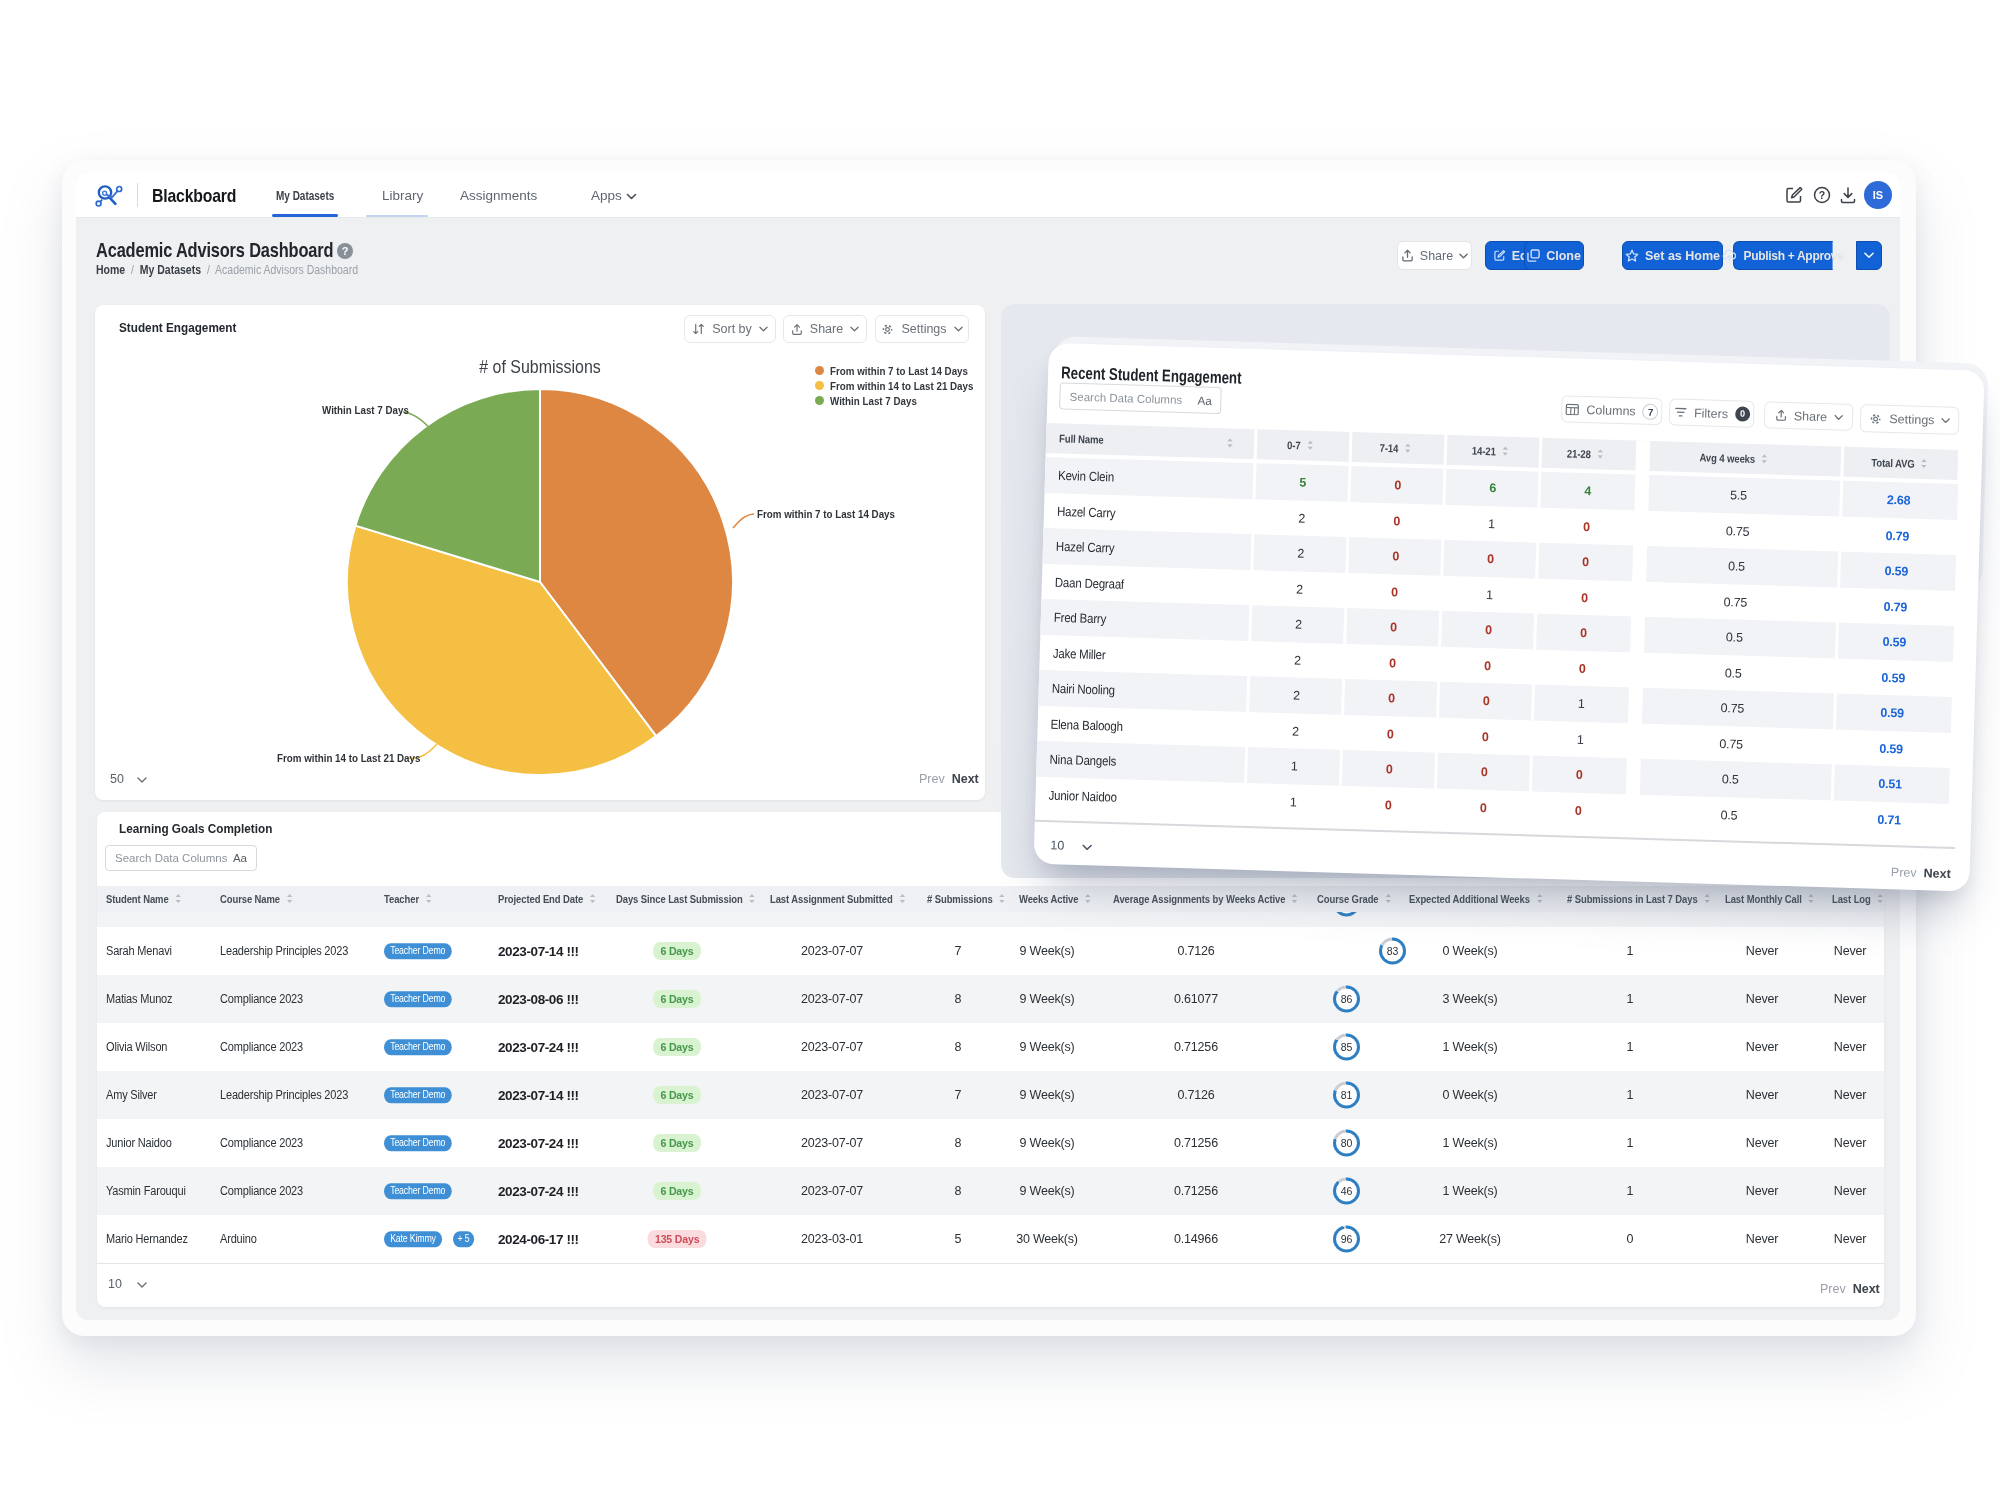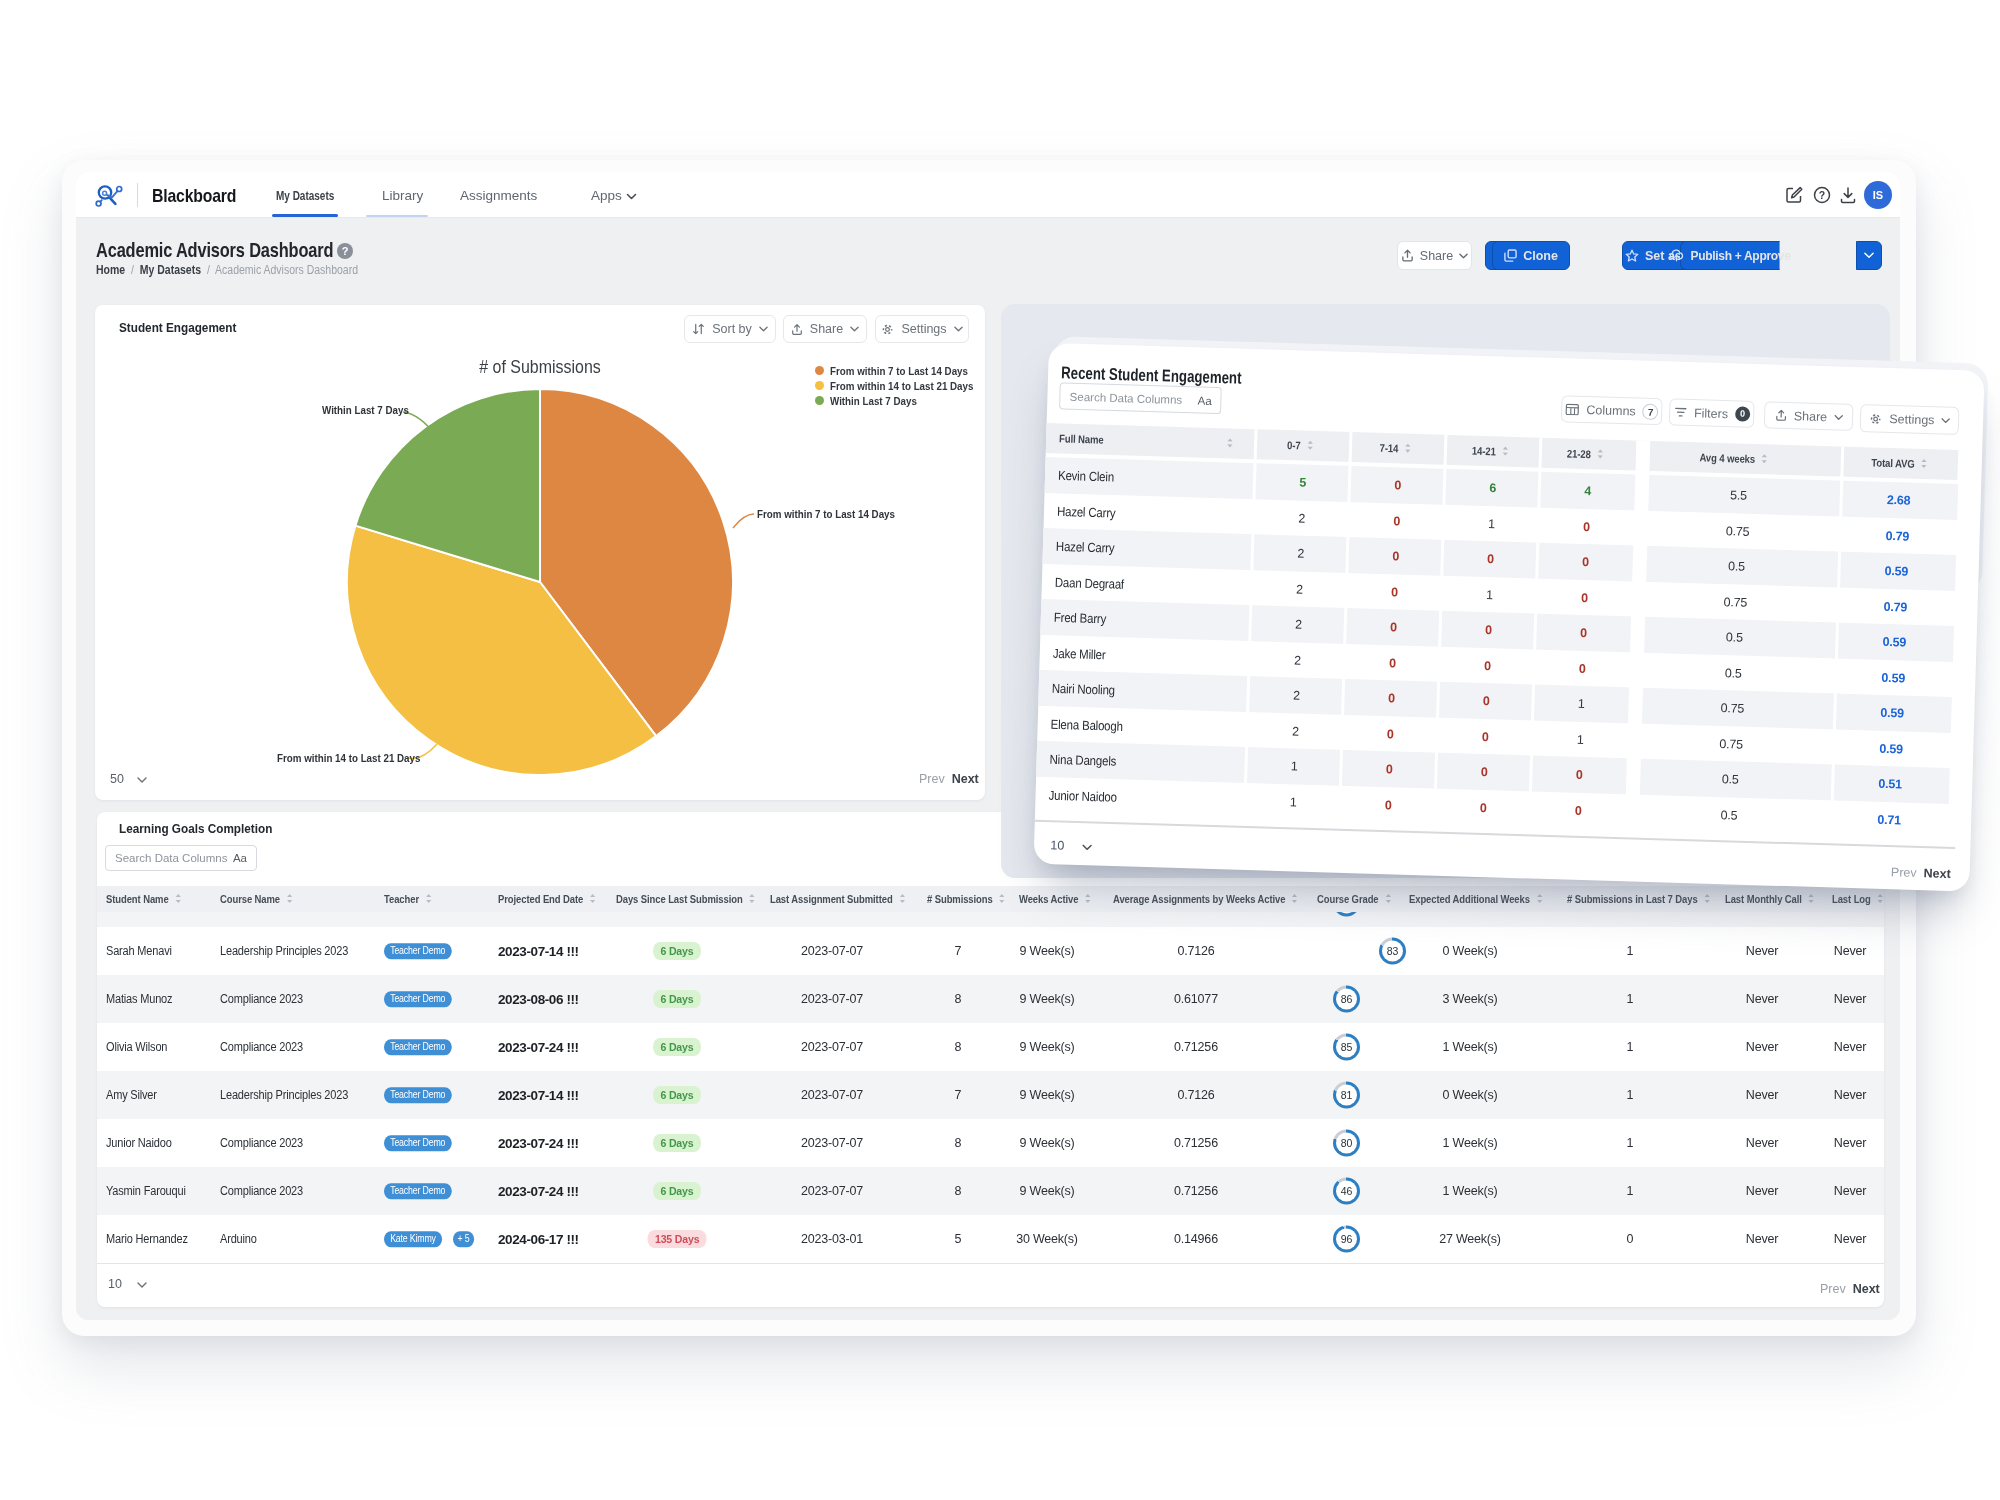--- a/index.html
+++ b/index.html
@@ -144,34 +144,34 @@
         <path d="M1 1 L5 5 L9 1" fill="none" stroke="#646b74" stroke-width="1.5" stroke-linecap="round" stroke-linejoin="round"></path>
       </svg>
   </div>
   <div class="btn btn-blue" style="left:1485px;width:58px">
     <svg width="13" height="13" viewBox="0 0 20 20">
         <path d="M9 3.5H4.5A1.5 1.5 0 0 0 3 5v10.5A1.5 1.5 0 0 0 4.5 17H15a1.5 1.5 0 0 0 1.5-1.5V11" fill="none" stroke="#cfe0fb" stroke-width="1.8"></path>
         <path d="M16.2 2.6l1.6 1.6L10 12l-2.4.8L8.4 10z" fill="none" stroke="#cfe0fb" stroke-width="1.8" stroke-linejoin="round"></path>
       </svg>
     Edit
   </div>
-  <div class="btn btn-blue" style="left:1492px;width:78px">
+  <div class="btn btn-blue" style="left:1524px;width:60px">
     <svg width="13" height="13" viewBox="0 0 14 14">
         <rect x="4.5" y="1" width="8.5" height="8.5" rx="1.5" fill="none" stroke="#cfe0fb" stroke-width="1.5"></rect>
         <path d="M9.5 13H2.5A1.5 1.5 0 0 1 1 11.5V4.5" fill="none" stroke="#cfe0fb" stroke-width="1.5" stroke-linecap="round"></path>
       </svg>
     Clone
   </div>
   <div class="btn btn-blue" style="left:1622px;width:101px">
     <svg width="14" height="14" viewBox="0 0 14 14">
         <path d="M7 1.2 L8.7 4.9 L12.8 5.3 L9.8 8 L10.6 12 L7 10 L3.4 12 L4.2 8 L1.2 5.3 L5.3 4.9 Z" fill="none" stroke="#cfe0fb" stroke-width="1.3" stroke-linejoin="round"></path>
       </svg>
     Set as Home
   </div>
-  <div class="btn btn-blue" style="left:1680px;width:100px;border-radius:6px 0 0 6px;border-right:1px solid rgba(255,255,255,.4)">
+  <div class="btn btn-blue" style="left:1733px;width:100px;border-radius:6px 0 0 6px;border-right:1px solid rgba(255,255,255,.4)">
     <svg width="15" height="13" viewBox="0 0 16 14">
         <path d="M4.5 10.5H3.8A2.8 2.8 0 0 1 3.4 5 4.2 4.2 0 0 1 11.6 4.2 3.2 3.2 0 0 1 12 10.5h-1" fill="none" stroke="#cfe0fb" stroke-width="1.4" stroke-linecap="round"></path>
         <path d="M8 12.6V7 M5.9 9 L8 6.9 L10.1 9" fill="none" stroke="#cfe0fb" stroke-width="1.4" stroke-linecap="round" stroke-linejoin="round"></path>
       </svg>
     <span style="font-size:12px;letter-spacing:-.3px">Publish + Approve</span>
   </div>
   <div class="btn btn-blue" style="left:1856px;width:26px;border-radius:0 6px 6px 0">
     <svg width="10" height="7" viewBox="0 0 11 7">
         <path d="M1 1 L5.5 5.5 L10 1" fill="none" stroke="#fff" stroke-width="1.6" stroke-linecap="round" stroke-linejoin="round"></path>
       </svg>

